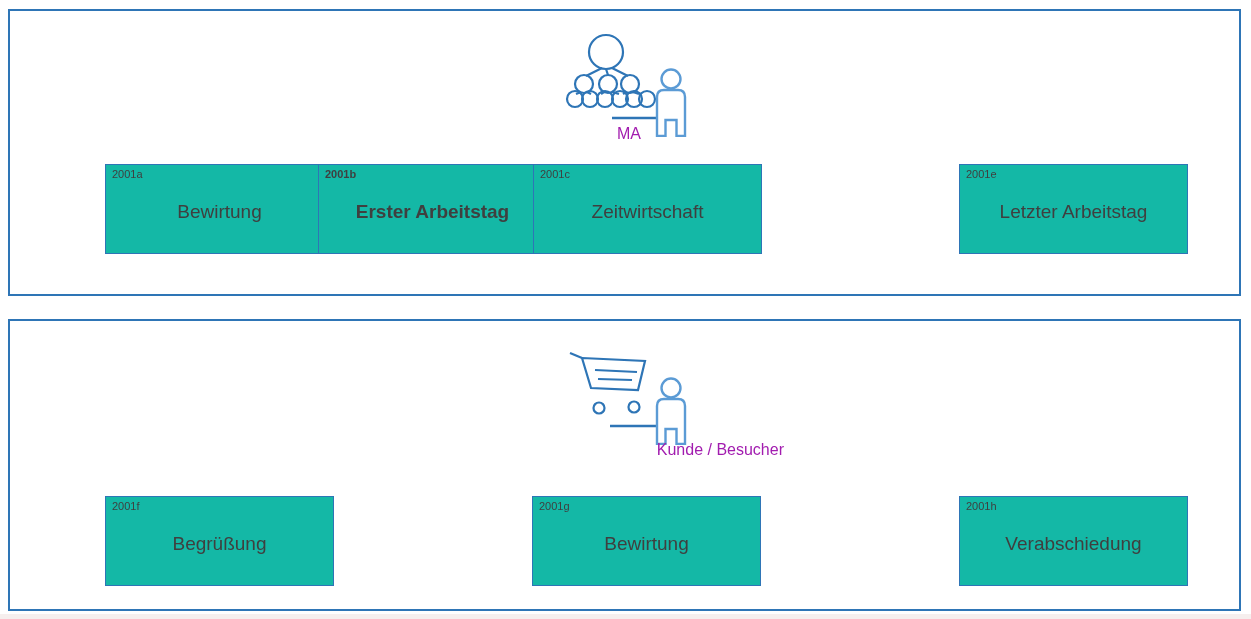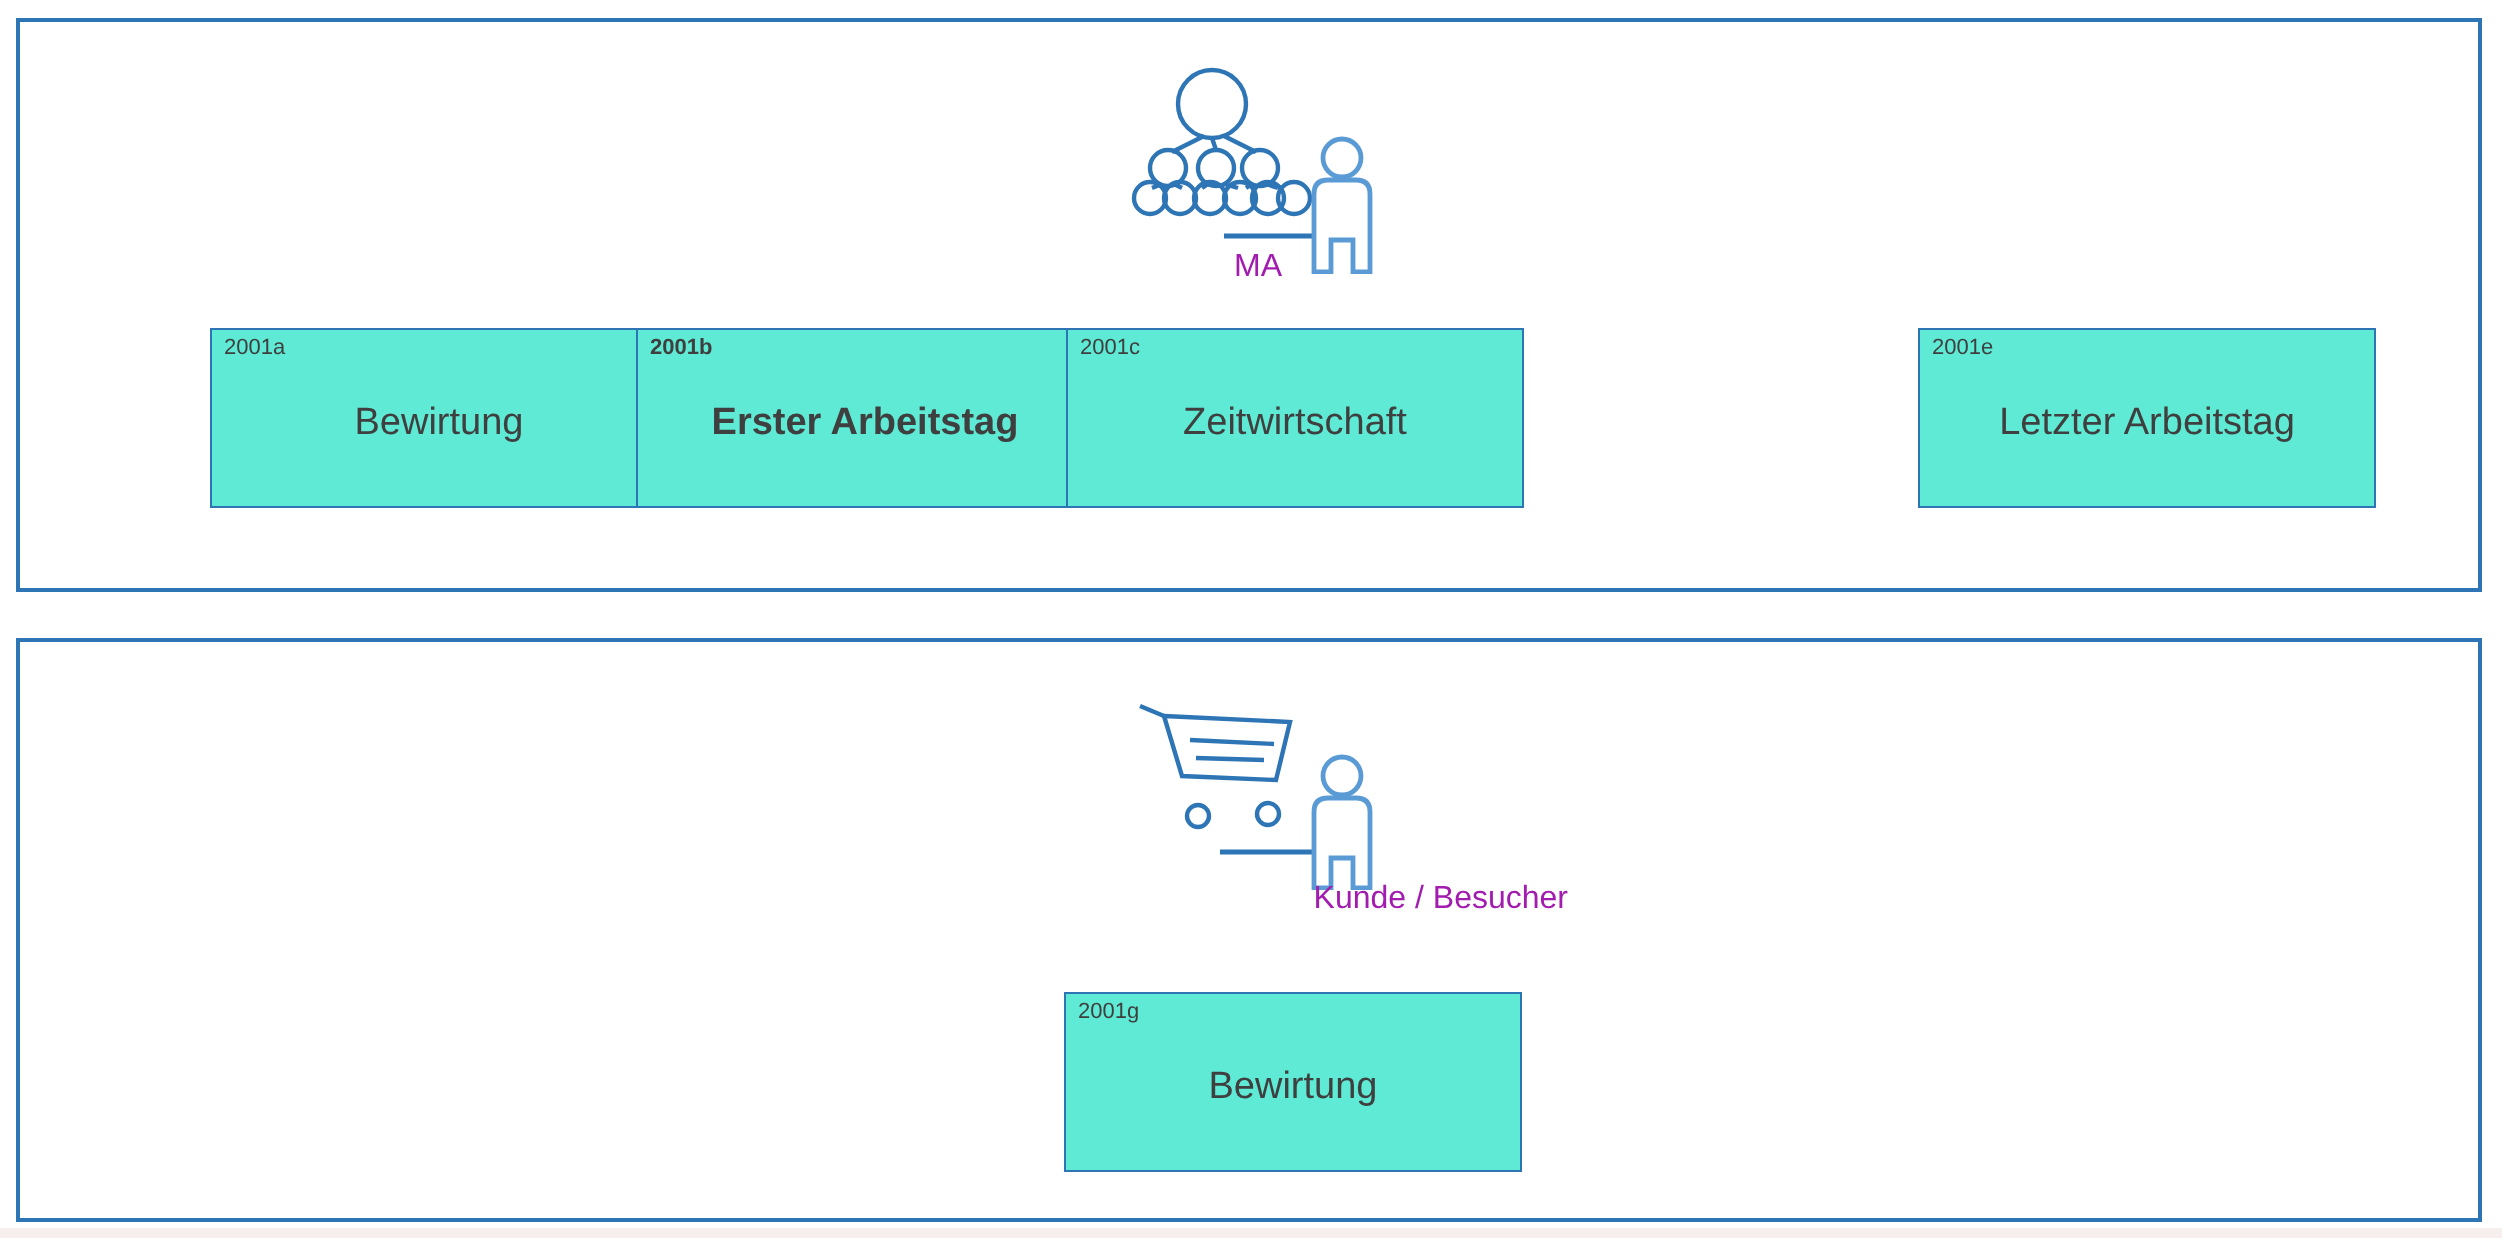--- a/index.html
+++ b/index.html
@@ -8,21 +8,21 @@
     font-family:"Liberation Sans", sans-serif;color:#3f3f3f;overflow:hidden;
   }
   .panel{
     position:absolute;left:8px;width:1233px;
     border:2px solid #2E75B6;background:#ffffff;box-sizing:border-box;
   }
   .panel.p1{top:9px;height:287px;}
   .panel.p2{top:319px;height:292px;}
   .task-box{
     position:absolute;width:229px;height:90px;box-sizing:border-box;
-    border:1.5px solid #2E75B6;background:#5eead4;
+    border:1.5px solid #2E75B6;background:#14b8a6;
   }
   .task-box .box-id{
     position:absolute;top:3px;left:6px;font-size:11px;color:#3f3f3f;letter-spacing:0;
   }
   .task-box .box-label{
     position:absolute;left:0;right:0;top:0;bottom:0;
     display:flex;align-items:center;justify-content:center;
     font-size:19px;color:#3f3f3f;padding-top:6px;
   }
   .row-top .task-box{top:153px;}   
@@ -104,19 +104,27 @@
         <line x1="45" y1="79" x2="92" y2="79" stroke-width="2.6"></line>
       </g>
       <g fill="none" stroke="#5B9BD5" stroke-width="2.4">
         <circle cx="106" cy="41" r="9.5"></circle>
         <path d="M92,97 V59 Q92,52 99,52 H113 Q120,52 120,59 V97 H111.5 V82 H100.5 V97 Z"></path>
       </g>
     </svg>
   </div>
   <div class="actor-label" style="left:474px;top:120px;width:300px;text-align:right;">Kunde / Besucher</div>
 
+  <div class="task-box" style="left:95px;">
+    <span class="box-id">2001f</span>
+    <span class="box-label">Begrüßung</span>
+  </div>
   <div class="task-box" style="left:522px;padding-left:12px;">
     <span class="box-id">2001g</span>
     <span class="box-label">Bewirtung</span>
+  </div>
+  <div class="task-box" style="left:949px;">
+    <span class="box-id">2001h</span>
+    <span class="box-label">Verabschiedung</span>
   </div>
 </div>
 
 <div class="bottom-strip"></div>
 
 </body></html>

